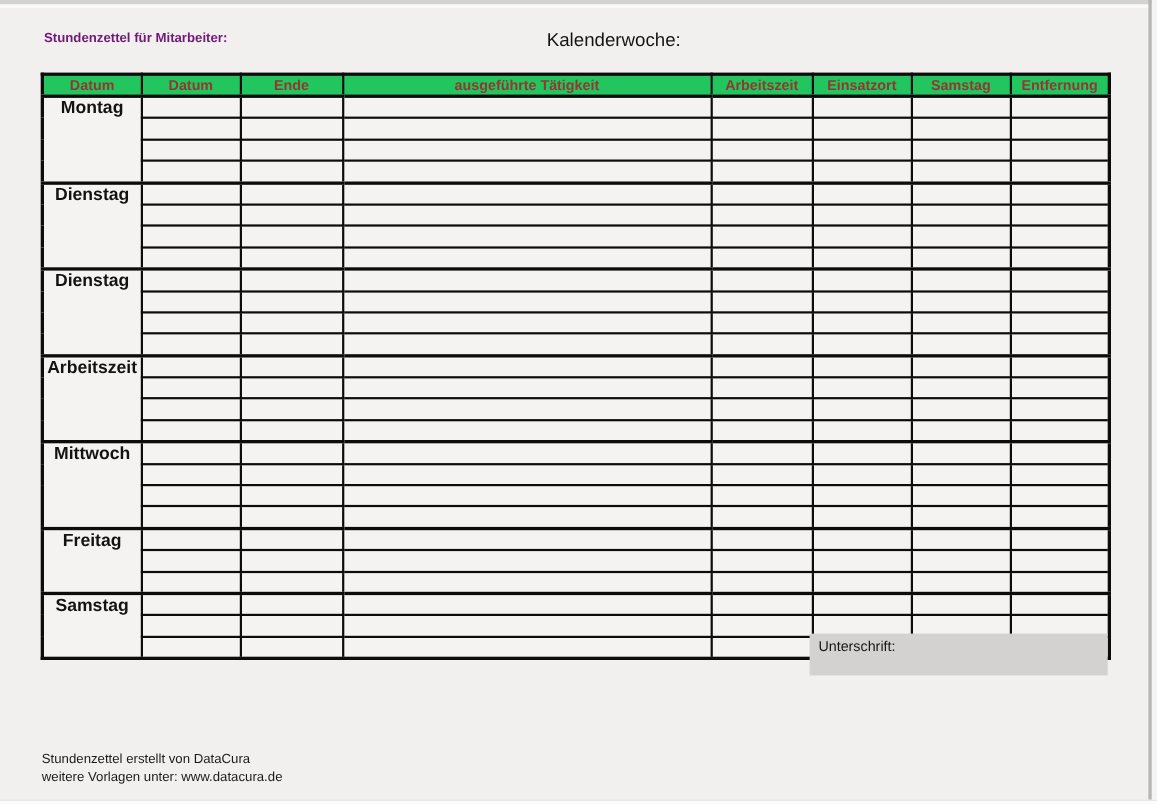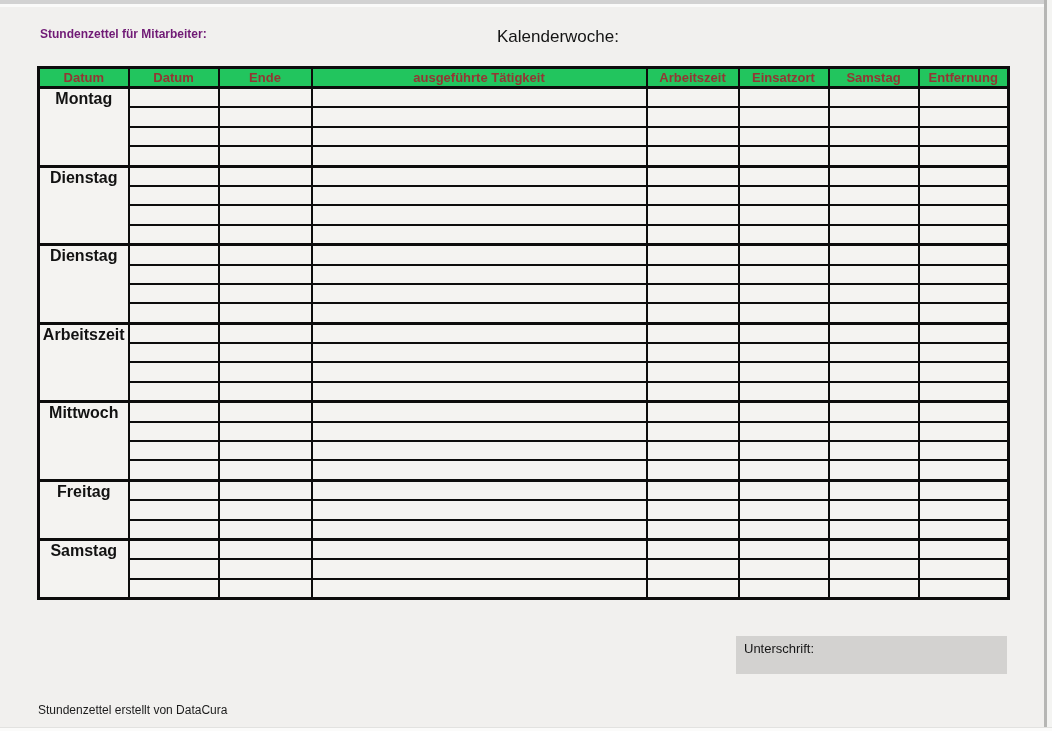--- a/index.html
+++ b/index.html
@@ -97,33 +97,33 @@
     vertical-align: top;
     text-align: center;
     font-size: 16px;
     font-weight: bold;
     color: #121212;
     padding-top: 2px;
     line-height: 15px;
   }
   .signature-box {
     position: absolute;
-    left: 736px; top: 636px;
+    left: 736px; top: 576px;
     width: 271px; height: 38px;
     background: #d3d2d0;
     box-sizing: border-box;
     padding: 3px 0 0 8px;
   }
   .signature-box .sig-label {
     font-size: 13px;
     color: #161616;
   }
   .footer {
     position: absolute;
-    left: 38px; top: 702px;
+    left: 38px; top: 682px;
     font-size: 12px;
     line-height: 16px;
     color: #1b1b1b;
   }
 </style>
 </head>
 <body>
 
 <div class="top-strip"></div>
 <div class="top-strip-light"></div>
@@ -401,13 +401,14 @@
       </tr>
     </tbody>
 </table>
 
 <div class="signature-box">
   <span class="sig-label">Unterschrift:</span>
 </div>
 
 <div class="footer">
   <div>Stundenzettel erstellt von DataCura</div>
+  <div>weitere Vorlagen unter: www.datacura.de</div>
 </div>
 
 </body></html>

